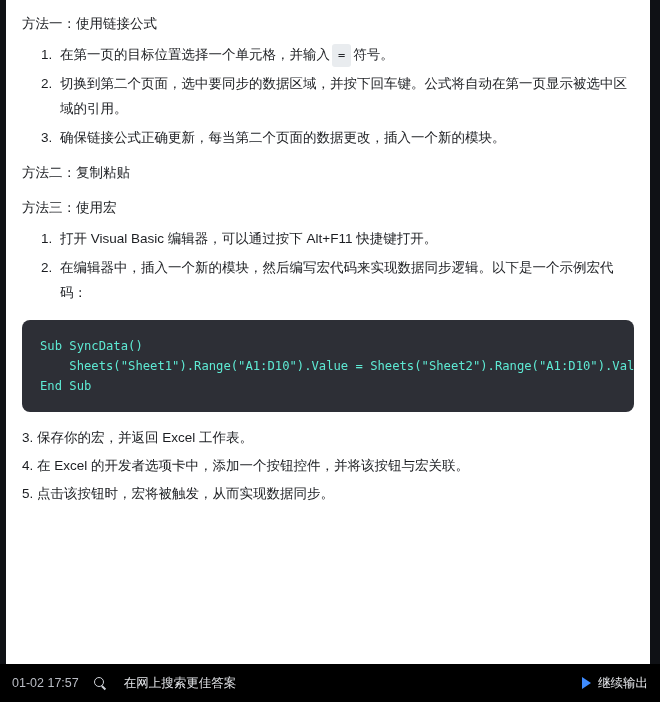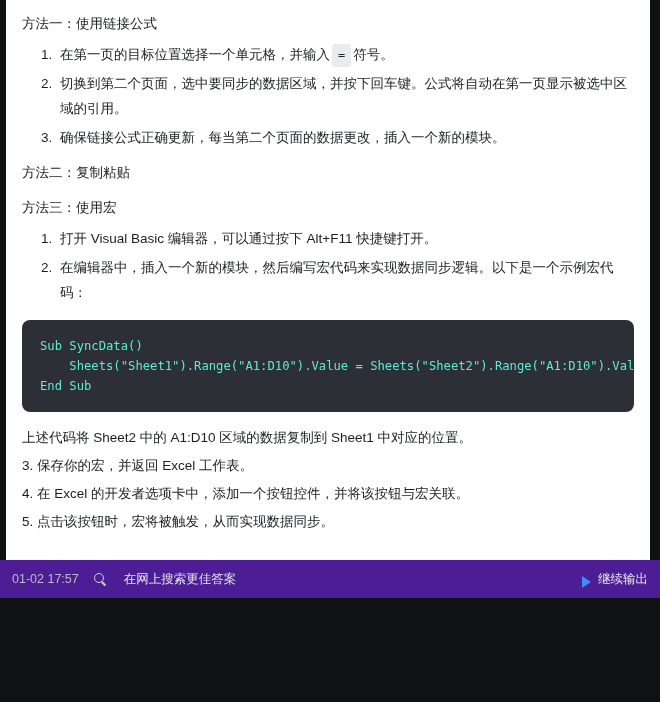--- a/index.html
+++ b/index.html
@@ -7,21 +7,21 @@
     margin: 0;
     padding: 0;
     width: 660px;
     height: 702px;
     background: #0f1115;
     font-family: "Liberation Sans", sans-serif;
   }
   #app {
     position: relative;
     width: 660px;
-    height: 598px;
+    height: 702px;
     background: #eef0f3;
     overflow: hidden;
   }
   .left-rail {
     position: absolute;
     left: 0; top: 0; bottom: 0;
     width: 6px;
     background: #0f1115;
   }
   .right-rail {
@@ -91,21 +91,21 @@
     white-space: pre;
     overflow-x: auto;
   }
   .tail-block { margin-top: 12px; }
   .tail-block .plain-line { margin-bottom: 3px; }
 
   .bottom-bar {
     position: absolute;
     left: 0; right: 0; bottom: 0;
     height: 38px;
-    background: #4c1d95;
+    background: #000000;
     display: flex;
     align-items: center;
     padding: 0 12px;
     color: #c9ccd2;
     font-size: 12.5px;
   }
   .timestamp {
     color: #b9bcc4;
     font-size: 12.5px;
     margin-right: 14px;
@@ -137,21 +137,21 @@
     position: absolute;
     left: 9px; top: 9px;
     width: 5px; height: 1.6px;
     background: #cfd2d8;
     transform: rotate(45deg);
     transform-origin: left center;
   }
   .spacer { flex: 1; }
   .continue {
     display: flex;
-    align-items: flex-end;
+    align-items: center;
     gap: 7px;
     color: #e8eaee;
     font-size: 12.5px;
     white-space: nowrap;
   }
   .play-ico {
     width: 0; height: 0;
     border-left: 9px solid #3f8cff;
     border-top: 6px solid transparent;
     border-bottom: 6px solid transparent;
@@ -181,21 +181,20 @@
       <ol class="steps">
         <li><span>打开 Visual Basic 编辑器，可以通过按下 Alt+F11 快捷键打开。</span></li>
         <li><span>在编辑器中，插入一个新的模块，然后编写宏代码来实现数据同步逻辑。以下是一个示例宏代码：</span></li>
       </ol>
 
       <div class="code-block">Sub SyncData()
     Sheets("Sheet1").Range("A1:D10").Value = Sheets("Sheet2").Range("A1:D10").Value
 End Sub</div>
 
       <div class="tail-block">
-        <div class="plain-line">上述代码将 Sheet2 中的 A1:D10 区域的数据复制到 Sheet1 中对应的位置。</div>
         <div class="plain-line">3. 保存你的宏，并返回 Excel 工作表。</div>
         <div class="plain-line">4. 在 Excel 的开发者选项卡中，添加一个按钮控件，并将该按钮与宏关联。</div>
         <div class="plain-line">5. 点击该按钮时，宏将被触发，从而实现数据同步。</div>
       </div>
 
     </div>
   </div>
 
   <div class="bottom-bar">
     <div class="timestamp">01-02 17:57</div>

